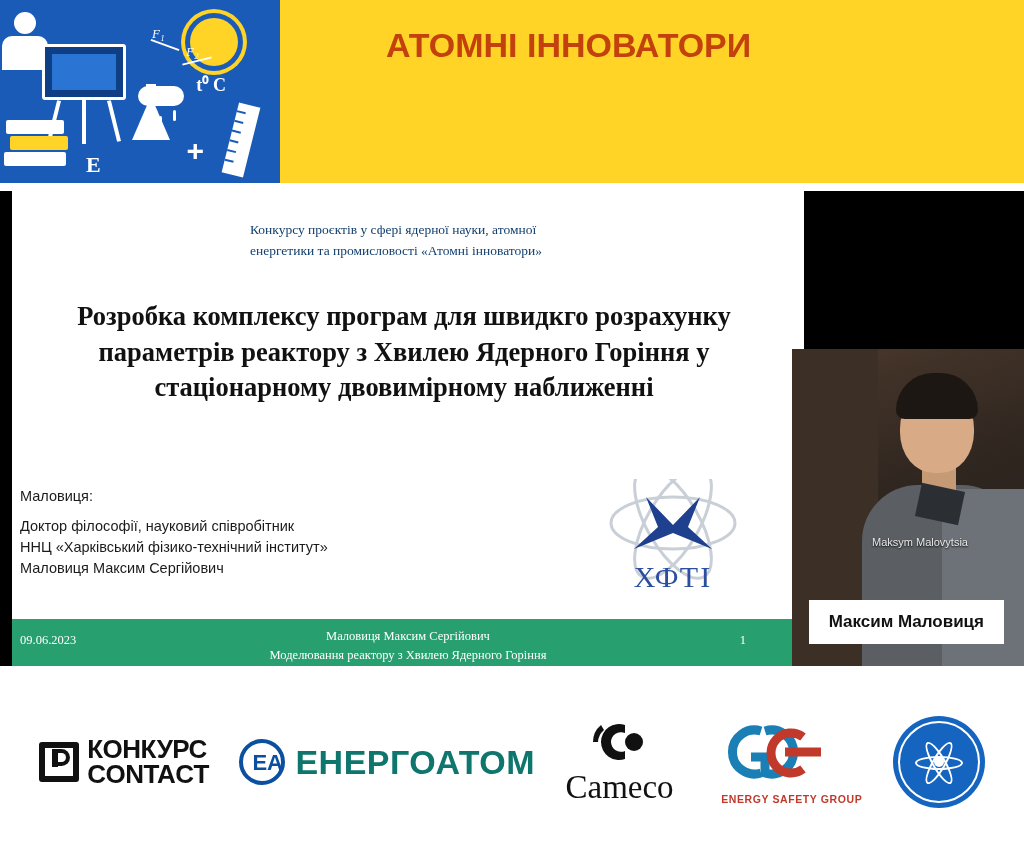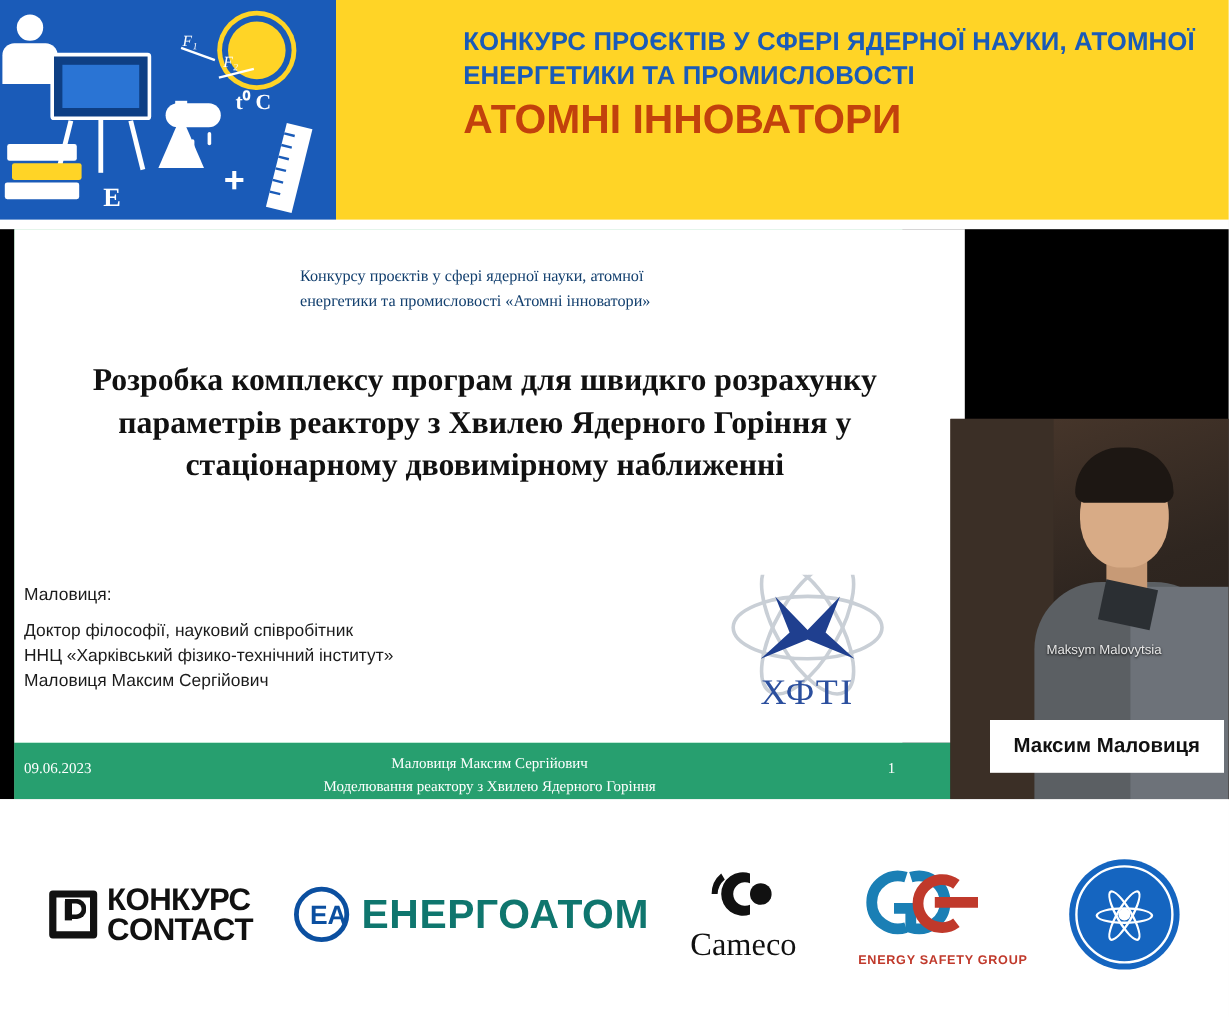--- a/index.html
+++ b/index.html
@@ -160,21 +160,21 @@
   .cam-shirt { position: absolute; left: 70px; top: 136px; width: 156px; height: 181px; background: #5b5f63; border-radius: 56px 56px 0 0; }
   .cam-shirt2 { position: absolute; left: 150px; top: 140px; width: 82px; height: 177px; background: #6d7279; }
   .cam-collar { position: absolute; left: 126px; top: 138px; width: 44px; height: 34px; background: #2b2f33; transform: rotate(12deg); }
   .cam-name {
     position: absolute; left: 12px; bottom: 118px;
     width: 232px; text-align: center;
     color: #e8e8e8; font-size: 11px;
     text-shadow: 0 1px 2px #000;
   }
   .name-badge {
-    position: absolute; right: 4px; bottom: 22px;
+    position: absolute; right: 20px; bottom: 22px;
     background: #ffffff;
     padding: 12px 20px;
     color: #111111;
     font-size: 17px;
     font-weight: bold;
   }
 
   
   .sponsors {
     position: absolute; left: 0; top: 666px;
@@ -191,21 +191,21 @@
   .phoenix-mark::before { content: ""; position: absolute; left: 7px; top: 1px; width: 14px; height: 9px; border: 4px solid #111; border-left: none; border-radius: 0 9px 9px 0; }
   .phoenix-text { color: #111; font-weight: bold; font-size: 26px; line-height: 0.96; letter-spacing: -0.5px; }
 
   .energo { display: flex; align-items: center; gap: 10px; }
   .energo-mark { width: 46px; height: 46px; border-radius: 50%; border: 4px solid #0b4fa0; position: relative; }
   .energo-mark span { position: absolute; color: #0b4fa0; font-weight: bold; font-size: 22px; left: 9px; top: 7px; }
   .energo-text { color: #0f766e; font-weight: bold; font-size: 34px; letter-spacing: 0.5px; }
 
   .cameco { text-align: center; }
   .cameco-mark { margin: 0 auto 4px; width: 58px; height: 46px; position: relative; }
-  .cameco-text { font-family: "Liberation Serif", serif; font-size: 27px; color: #111; }
+  .cameco-text { font-family: "Liberation Serif", serif; font-size: 33px; color: #111; }
 
   .esg { text-align: center; }
   .esg-text { font-size: 10.5px; color: #c0392b; letter-spacing: 0.6px; margin-top: 4px; font-weight: bold; padding-left: 17px; }
 
   .circle-logo {
     width: 92px; height: 92px; border-radius: 50%;
     background: #1565c0; position: relative;
     display: flex; align-items: center; justify-content: center;
   }
   .circle-logo .ring { position: absolute; inset: 5px; border-radius: 50%; border: 2px solid #ffffff; }
@@ -250,21 +250,20 @@
       <div class="d d-temp">t⁰ C</div>
       <div class="d d-plus">+</div>
       <div class="d d-arrow1"></div>
       <div class="d d-arrow2"></div>
       <div class="d d-f1">F₁</div>
       <div class="d d-f2">F₂</div>
       <div class="d d-e">E</div>
     </div>
     <div class="header-yellow"></div>
     <div class="header-text">
-      <div class="header-line1">КОНКУРС ПРОЄКТІВ У СФЕРІ ЯДЕРНОЇ НАУКИ, АТОМНОЇ ЕНЕРГЕТИКИ ТА ПРОМИСЛОВОСТІ</div>
       <div class="header-line2">АТОМНІ ІННОВАТОРИ</div>
     </div>
   </div>
 
   <div class="video-area">
 
     <div class="slide">
       <div class="slide-body">
         <div class="slide-sub">Конкурсу проєктів у сфері ядерної науки, атомної енергетики та промисловості «Атомні інноватори»</div>
         <div class="slide-title">Розробка комплексу програм для швидкго розрахунку параметрів реактору з Хвилею Ядерного Горіння у стаціонарному двовимірному наближенні</div>

